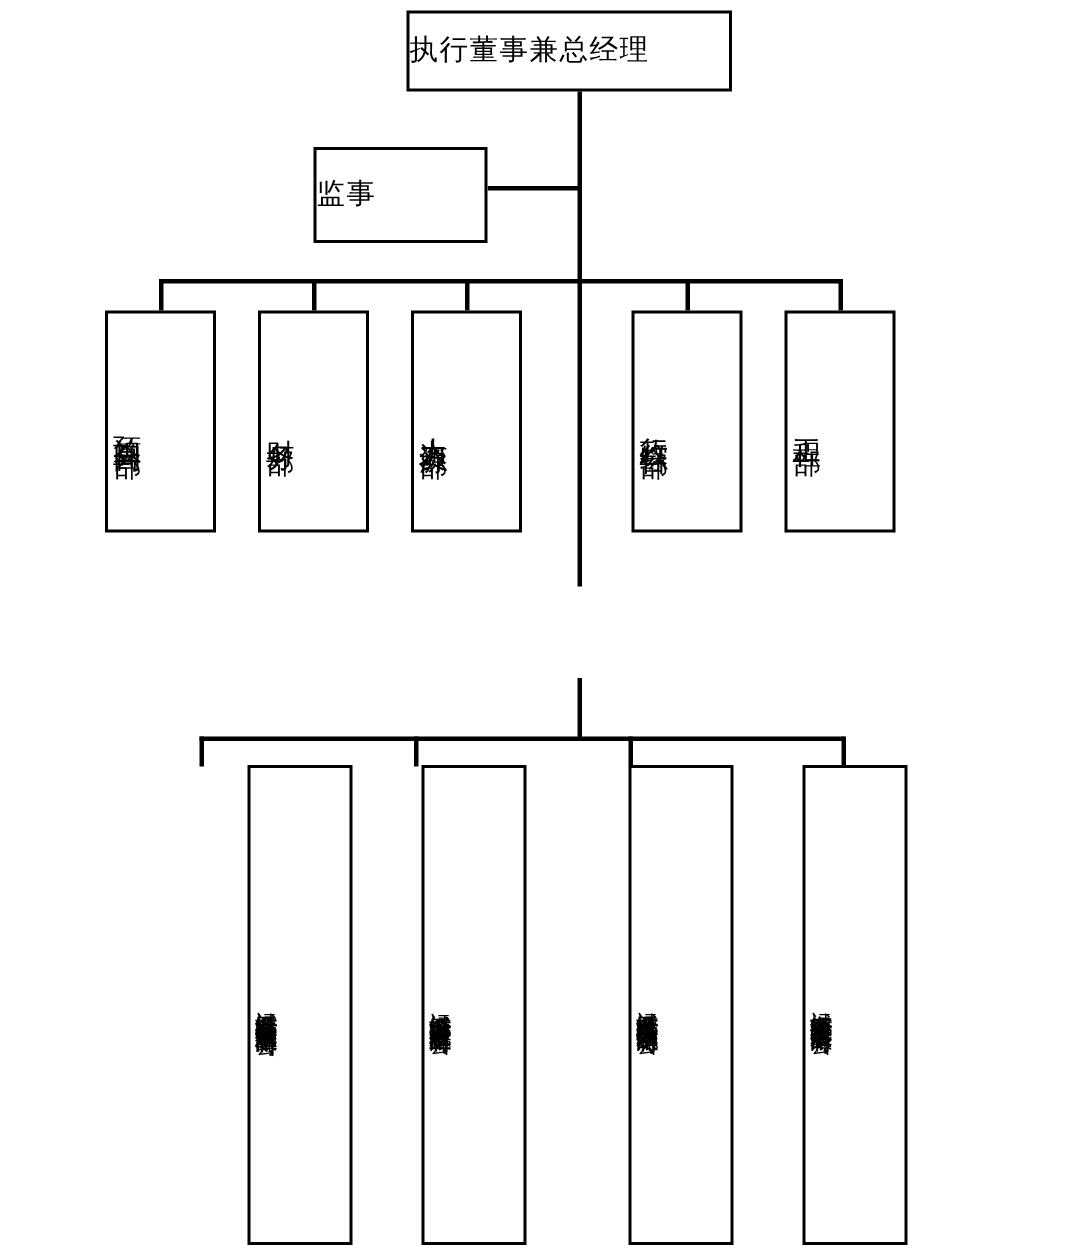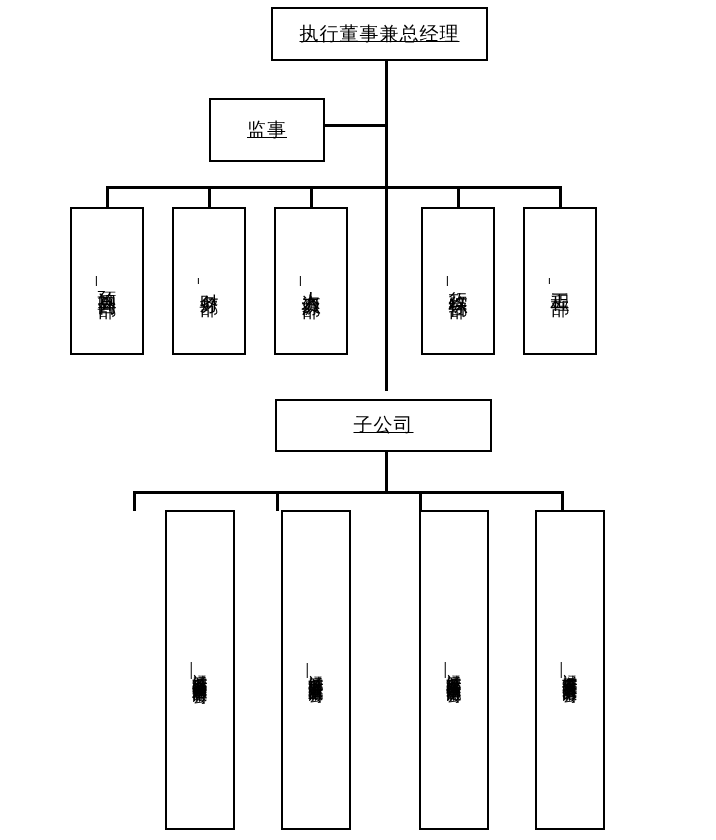--- a/index.html
+++ b/index.html
@@ -18,24 +18,23 @@
     overflow: hidden;
     background: #ffffff;
   }
   .node {
     position: absolute;
     box-sizing: border-box;
     border: 2px solid #000000;
     background: #ffffff;
     display: flex;
     align-items: center;
-    justify-content: center;
+    justify-content: flex-start;
     text-align: center;
     z-index: 2;
-    text-decoration: underline;
   }
   .node .label {
     display: block;
     line-height: 1.18;
   }
   .node.horiz .label {
     writing-mode: horizontal-tb;
     font-size: 19px;
     letter-spacing: 1px;
   }
@@ -105,23 +104,20 @@
   </div>
 
   <div class="node vert" style="left:421px; top:207px; width:74px; height:148px;">
     <span class="label">行政综合部</span>
   </div>
 
   <div class="node vert" style="left:523px; top:207px; width:74px; height:148px;">
     <span class="label">工程部</span>
   </div>
 
-  <div class="node horiz" style="left:275px; top:399px; width:217px; height:53px;">
-    <span class="label">子公司</span>
-  </div>
 
   <div class="node vert small" style="left:165px; top:510px; width:70px; height:320px;">
     <span class="label">运城经济开发区鑫诚物业管理有限公司</span>
   </div>
 
   <div class="node vert small" style="left:281px; top:510px; width:70px; height:320px;">
     <span class="label">运城经济开发区新城置业有限公司</span>
   </div>
 
   <div class="node vert small" style="left:419px; top:510px; width:70px; height:320px;">

